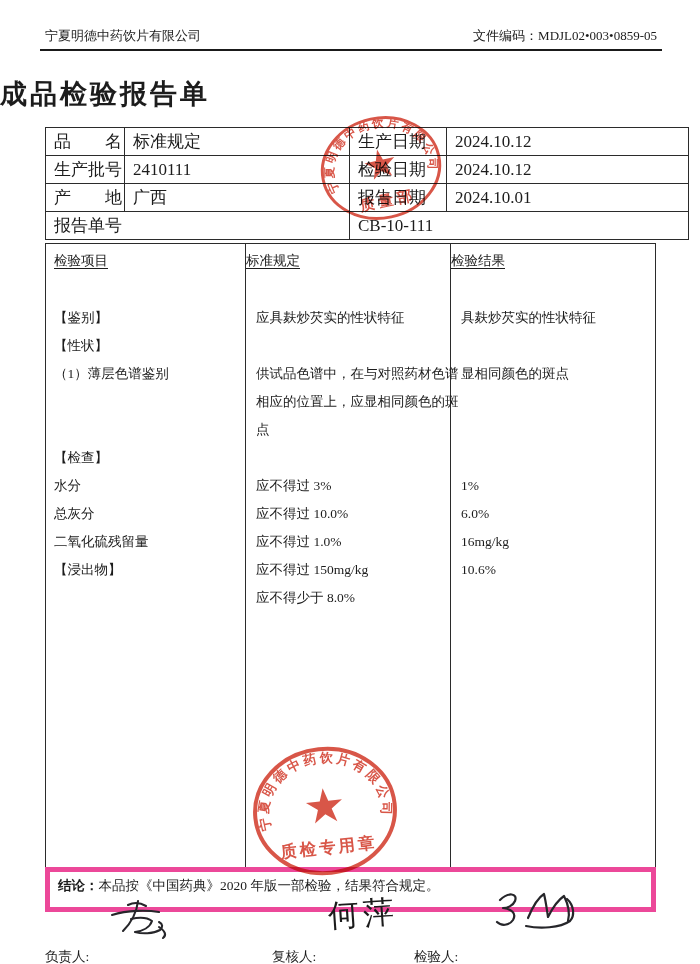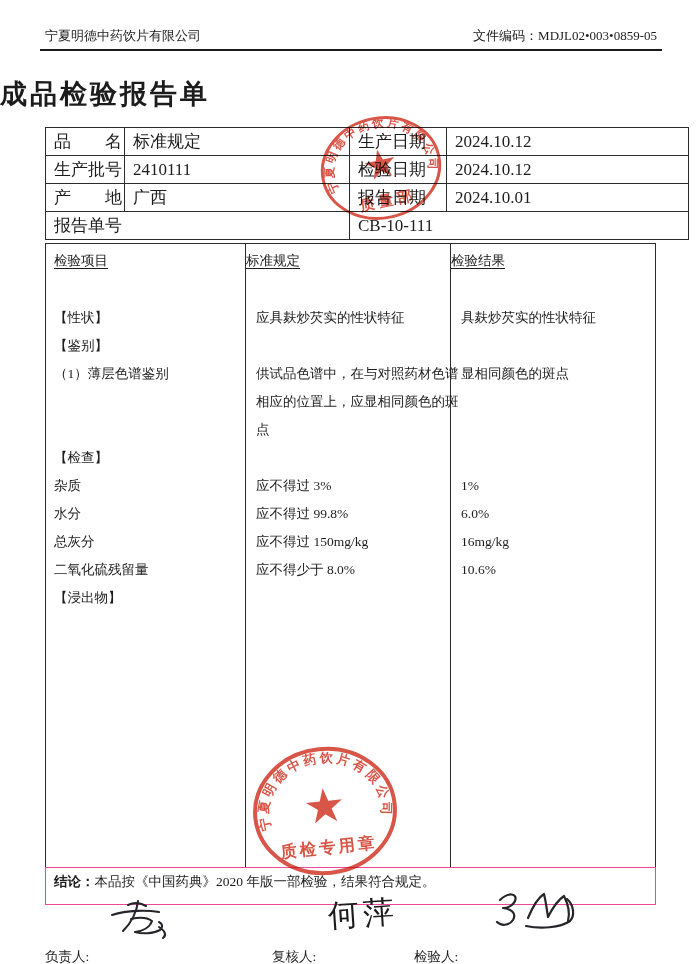--- a/index.html
+++ b/index.html
@@ -28,22 +28,22 @@
   .mcol2{width:205px;border-right:1px solid #2b2b2b;}
   .mcol3{width:204px;}
   .mhead{height:60px;padding-top:8px;box-sizing:border-box;}
   .mhead span{text-decoration:underline;text-underline-offset:3px;}
   .mcol1 .mhead{padding-left:8px;}
   .mcol2 .mhead,.mcol3 .mhead{text-align:left;}
   .mline{height:28px;line-height:28px;white-space:nowrap;}
   .mcol1 .mline{padding-left:8px;}
   .mcol2 .mline,.mcol3 .mline{padding-left:10px;}
   
-  .concl{position:absolute;top:867px;left:45px;width:611px;height:38px;box-sizing:border-box;
-         border:1px solid #ec4899;font-size:13.5px;line-height:28px;padding-left:8px;background:#fff;}
+  .concl{position:absolute;top:867px;left:45px;width:611px;height:45px;box-sizing:border-box;
+         border:5px solid #ec4899;font-size:13.5px;line-height:28px;padding-left:8px;background:#fff;}
   .concl .lbl{font-weight:bold;}
   
   .sig-label{position:absolute;font-size:13.5px;top:948px;}
   .sig-label.l1{left:45px;}
   .sig-label.l2{left:272px;}
   .sig-label.l3{left:414px;}
   .sigsvg{position:absolute;}
   .sig-name{position:absolute;left:328px;top:893px;font-size:31px;
             transform:rotate(-4deg);letter-spacing:4px;color:#1b1b1b;}
   
@@ -86,42 +86,42 @@
     <tr>
       <td colspan="2">报告单号</td>
       <td colspan="2">CB-10-111</td>
     </tr>
   </tbody>
     </table>
 
   <div class="main">
     <div class="mcol mcol1">
       <div class="mhead"><span>检验项目</span></div>
+      <div class="mline">【鉴别】</div>
       <div class="mline">【性状】</div>
-      <div class="mline">【鉴别】</div>
       <div class="mline">（1）薄层色谱鉴别</div>
       <div class="mline"></div>
       <div class="mline"></div>
       <div class="mline">【检查】</div>
-      <div class="mline">杂质</div>
       <div class="mline">水分</div>
       <div class="mline">总灰分</div>
       <div class="mline">二氧化硫残留量</div>
       <div class="mline">【浸出物】</div>
     </div>
     <div class="mcol mcol2">
       <div class="mhead"><span>标准规定</span></div>
       <div class="mline">应具麸炒芡实的性状特征</div>
       <div class="mline"></div>
       <div class="mline">供试品色谱中，在与对照药材色谱</div>
       <div class="mline">相应的位置上，应显相同颜色的斑</div>
       <div class="mline">点</div>
       <div class="mline"></div>
       <div class="mline">应不得过 3%</div>
-      <div class="mline">应不得过 99.8%</div>
+      <div class="mline">应不得过 10.0%</div>
+      <div class="mline">应不得过 1.0%</div>
       <div class="mline">应不得过 150mg/kg</div>
       <div class="mline">应不得少于 8.0%</div>
     </div>
     <div class="mcol mcol3">
       <div class="mhead"><span>检验结果</span></div>
       <div class="mline">具麸炒芡实的性状特征</div>
       <div class="mline"></div>
       <div class="mline">显相同颜色的斑点</div>
       <div class="mline"></div>
       <div class="mline"></div>

